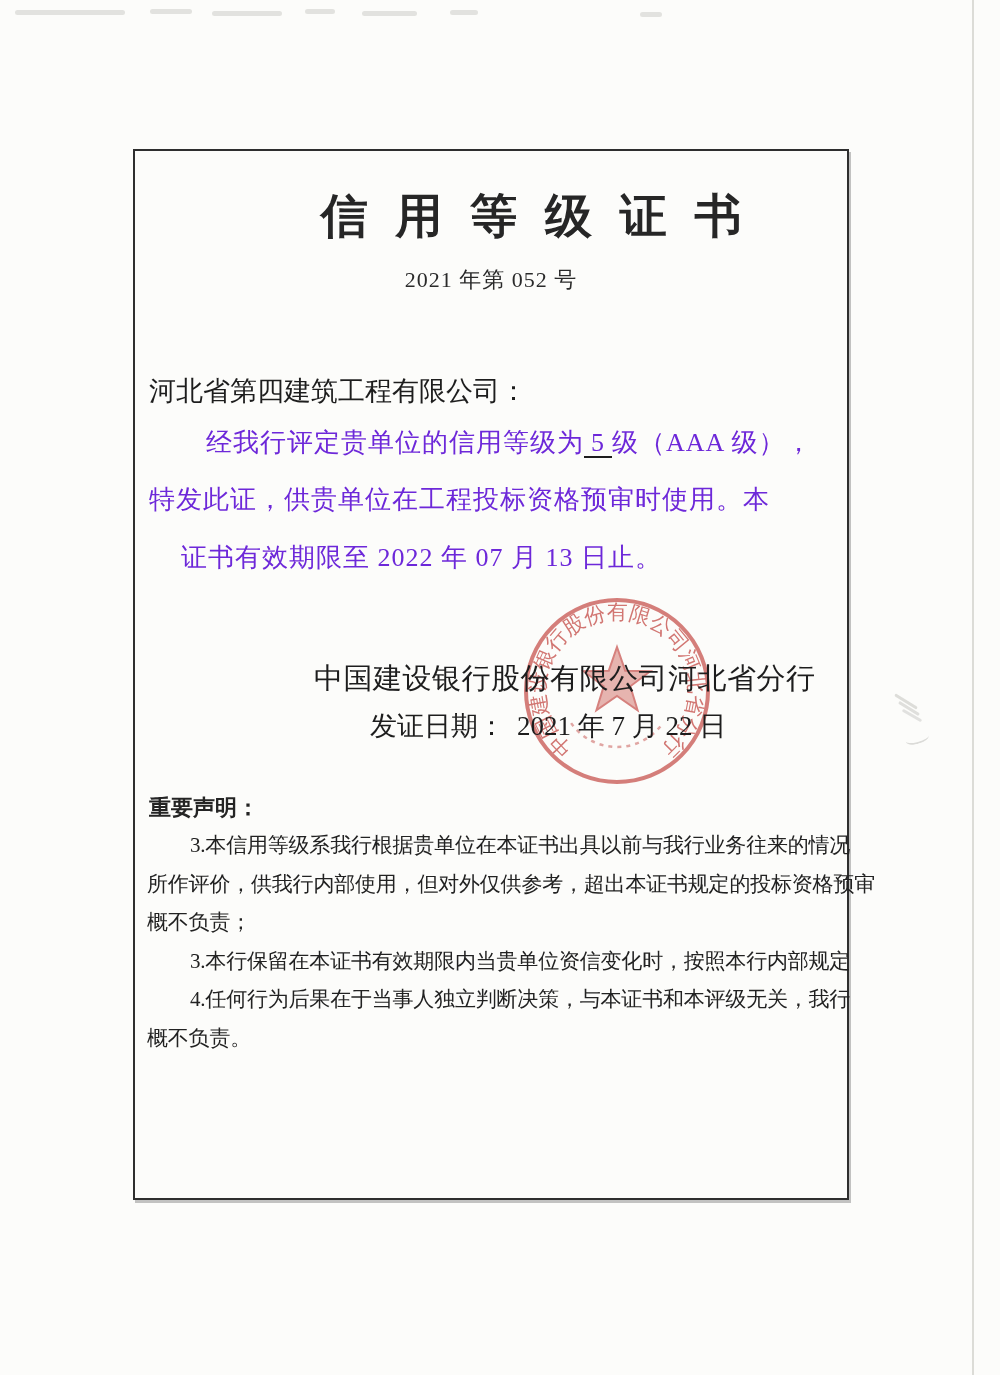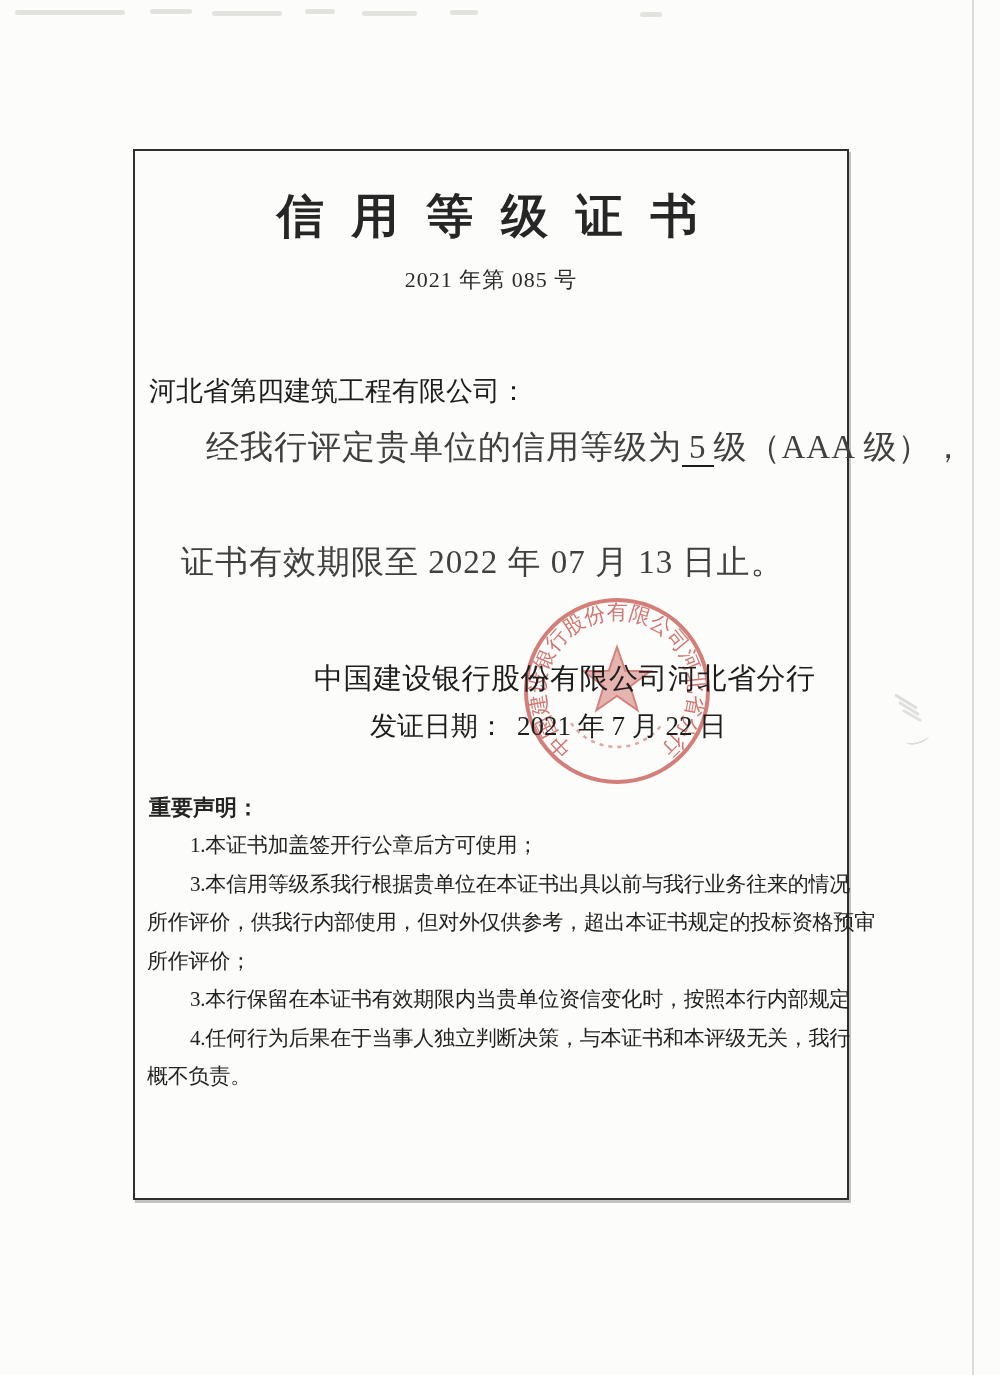--- a/index.html
+++ b/index.html
@@ -18,25 +18,25 @@
 
   
   .cert{
     position:absolute;left:133px;top:149px;width:716px;height:1051px;
     border:2px solid #2e2e2e;box-sizing:border-box;
     box-shadow:2px 3px 0 rgba(125,125,125,.45);
   }
   .abs{position:absolute;white-space:nowrap;}
 
   .title{left:0;top:34px;width:100%;text-align:center;
-    font-size:47px;font-weight:700;letter-spacing:8px;color:#262626;}
+    font-size:47px;font-weight:700;letter-spacing:8px;color:#262626;padding-left:44px;}
   .certno{left:0;top:114px;width:100%;text-align:center;font-size:22px;letter-spacing:1px;color:#2a2a2a;}
 
   .company{left:14px;top:222px;font-size:27px;}
-  .bline{font-size:33px;letter-spacing:1px;color:#404040;}
+  .bline{font-size:26px;letter-spacing:1px;color:#6d28d9;}
   .bline1{left:71px;top:274px;}
   .bline2{left:14px;top:331px;}
   .bline3{left:14px;top:389px;margin-left:32px;}
   .grade{display:inline-block;padding:0 7px;border-bottom:2px solid #1d1d1d;line-height:1.05;}
 
   .issuer{left:179px;top:508px;font-size:29px;letter-spacing:.5px;}
   .dateline{left:235px;top:557px;font-size:27px;}
   .dateline .val{margin-left:12px;}
 
   .notice-head{left:14px;top:642px;font-size:22px;font-weight:700;
@@ -74,41 +74,41 @@
       <polygon points="102,67 110.2,90.7 135.3,91.2 115.3,106.3 122.6,130.3 102,116 81.4,130.3 88.7,106.3 68.7,91.2 93.8,90.7" fill="#d4716d" fill-opacity="0.72" stroke="#c9524e" stroke-width="2"></polygon>
     </g>
     <path id="sealTextPath" d="M 57.7 158.7 A 72 72 0 1 1 146.3 158.7" fill="none" stroke="none"></path>
     <text font-size="21" fill="#c9524e" opacity="0.85" font-family="Liberation Serif, DejaVu Serif, serif">
       <textPath href="#sealTextPath">中国建设银行股份有限公司河北省分行</textPath>
     </text>
     <path d="M 56.1 134.1 A 56 56 0 0 0 147.9 134.1" fill="none" stroke="#c9524e" stroke-width="2.5" stroke-dasharray="4 5" opacity="0.55"></path>
   </svg>
 
   <div class="abs title">信 用 等 级 证 书</div>
-  <div class="abs certno">2021 年第 085 号</div>
+  <div class="abs certno">2021 年第 052 号</div>
 
   <div class="abs company">河北省第四建筑工程有限公司：</div>
 
   <div class="abs bline bline1"><span>经我行评定贵单位的信用等级为</span><span class="grade">5</span><span>级（AAA 级），</span></div>
+  <div class="abs bline bline2">特发此证，供贵单位在工程投标资格预审时使用。本</div>
   <div class="abs bline bline3">证书有效期限至 2022 年 07 月 13 日止。</div>
 
   <div class="abs issuer">中国建设银行股份有限公司河北省分行</div>
   <div class="abs dateline"><span>发证日期：</span><span class="val">2021 年 7 月 22 日</span></div>
 
   <div class="abs notice-head">重要声明：</div>
 
   <div class="notice">
 
-      <div class="nline indent">1.本证书加盖签开行公章后方可使用；</div>
 
       <div class="nline indent">3.本信用等级系我行根据贵单位在本证书出具以前与我行业务往来的情况</div>
 
       <div class="nline">所作评价，供我行内部使用，但对外仅供参考，超出本证书规定的投标资格预审</div>
 
-      <div class="nline">所作评价；</div>
+      <div class="nline">概不负责；</div>
 
       <div class="nline indent">3.本行保留在本证书有效期限内当贵单位资信变化时，按照本行内部规定</div>
 
 
       <div class="nline indent">4.任何行为后果在于当事人独立判断决策，与本证书和本评级无关，我行</div>
 
       <div class="nline">概不负责。</div>
     </div>
 
 </div>

